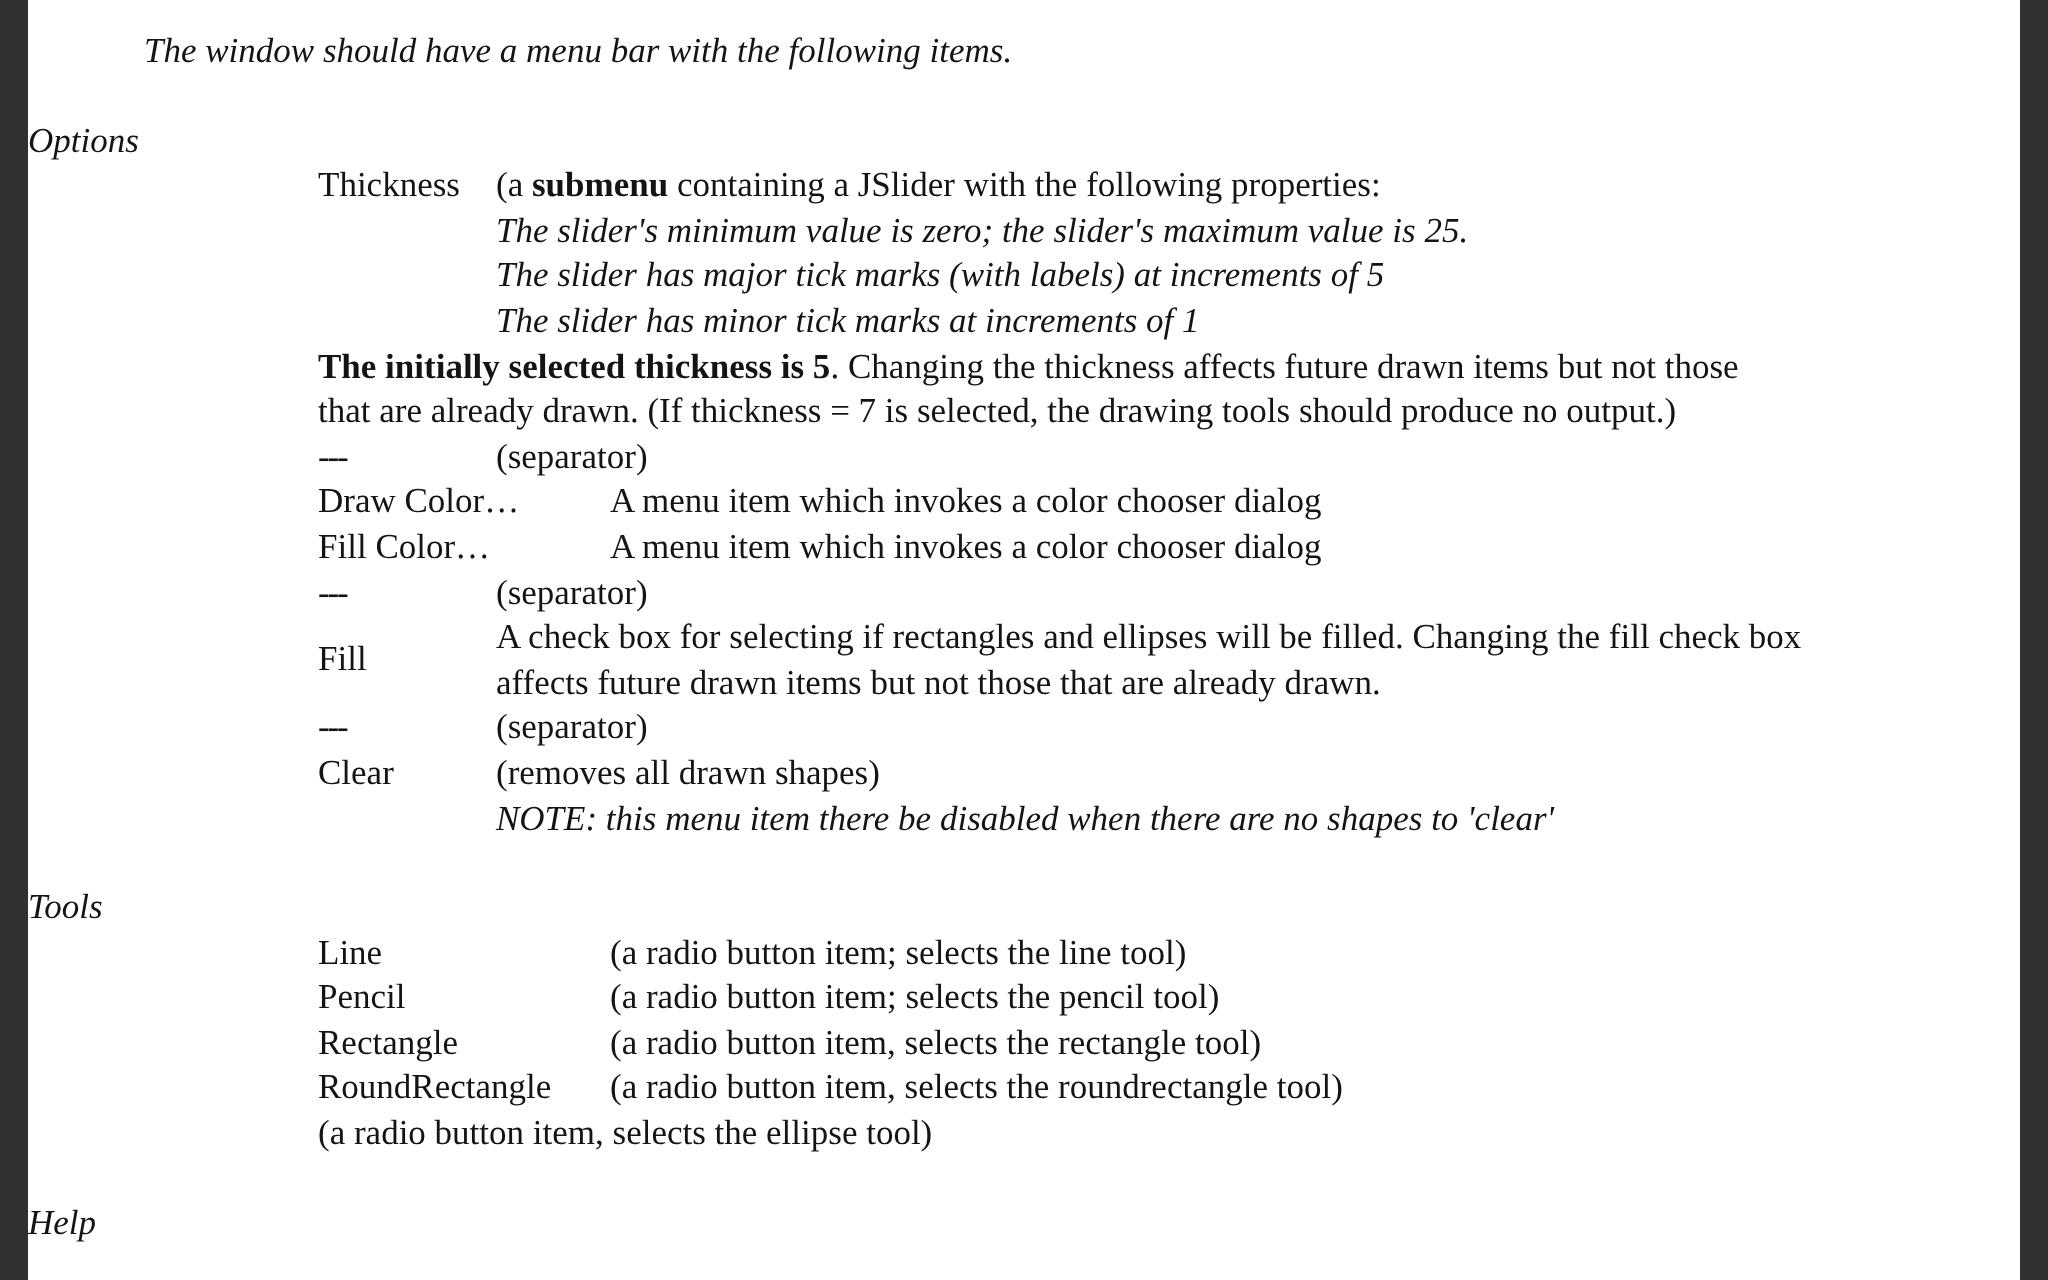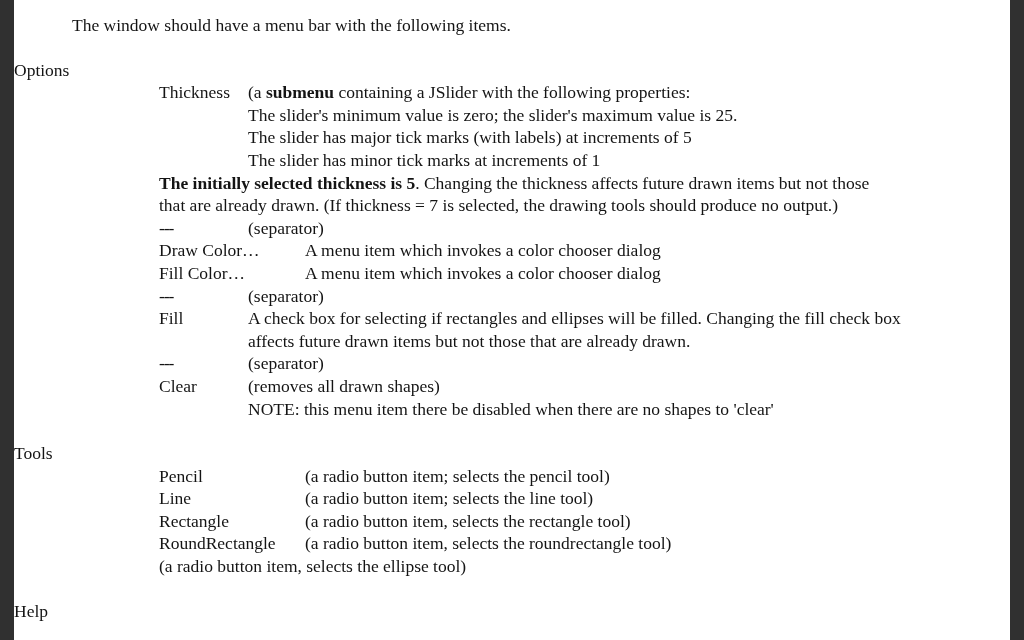--- a/index.html
+++ b/index.html
@@ -47,36 +47,37 @@
     left: 0;
     width: 996px;
     padding-top: 14px;
     font-size: 17.5px;
     line-height: 22.6px;
   }
 
   
   .line {
     white-space: pre;
+    font-style: italic;
   }
   .para {
     white-space: normal;
   }
 
   
   .lvl0 { margin-left: 58px; }   
   .lvl1 { }   
   .lvl2 { margin-left: 145px; }  
   .lvl3 { margin-left: 234px; }
   .spacer-md { height: 22px; }
 
   
   .row {
     display: flex;
-    align-items: flex-start;
+    align-items: center;
   }
   .row .label {
     flex: 0 0 auto;
     white-space: pre;
   }
   .row .desc {
     flex: 1 1 auto;
   }
 
   
@@ -165,27 +166,27 @@
         <span class="label col-89b">Clear</span>
         <span class="desc">(removes all drawn shapes)</span>
       </div>
       <div class="line lvl3">NOTE: this menu item there be disabled when there are no shapes to 'clear'</div>
 
       <div class="spacer-md"></div>
 
       <div class="line lvl1">Tools</div>
 
       <div class="row lvl2">
+        <span class="label col-tools">Line</span>
+        <span class="desc">(a radio button item; selects the line tool)</span>
+      </div>
+
+      <div class="row lvl2">
         <span class="label col-tools">Pencil</span>
         <span class="desc">(a radio button item; selects the pencil tool)</span>
-      </div>
-
-      <div class="row lvl2">
-        <span class="label col-tools">Line</span>
-        <span class="desc">(a radio button item; selects the line tool)</span>
       </div>
 
       <div class="row lvl2">
         <span class="label col-tools">Rectangle</span>
         <span class="desc">(a radio button item, selects the rectangle tool)</span>
       </div>
 
       <div class="row lvl2">
         <span class="label col-tools">RoundRectangle</span>
         <span class="desc">(a radio button item, selects the roundrectangle tool)</span>

